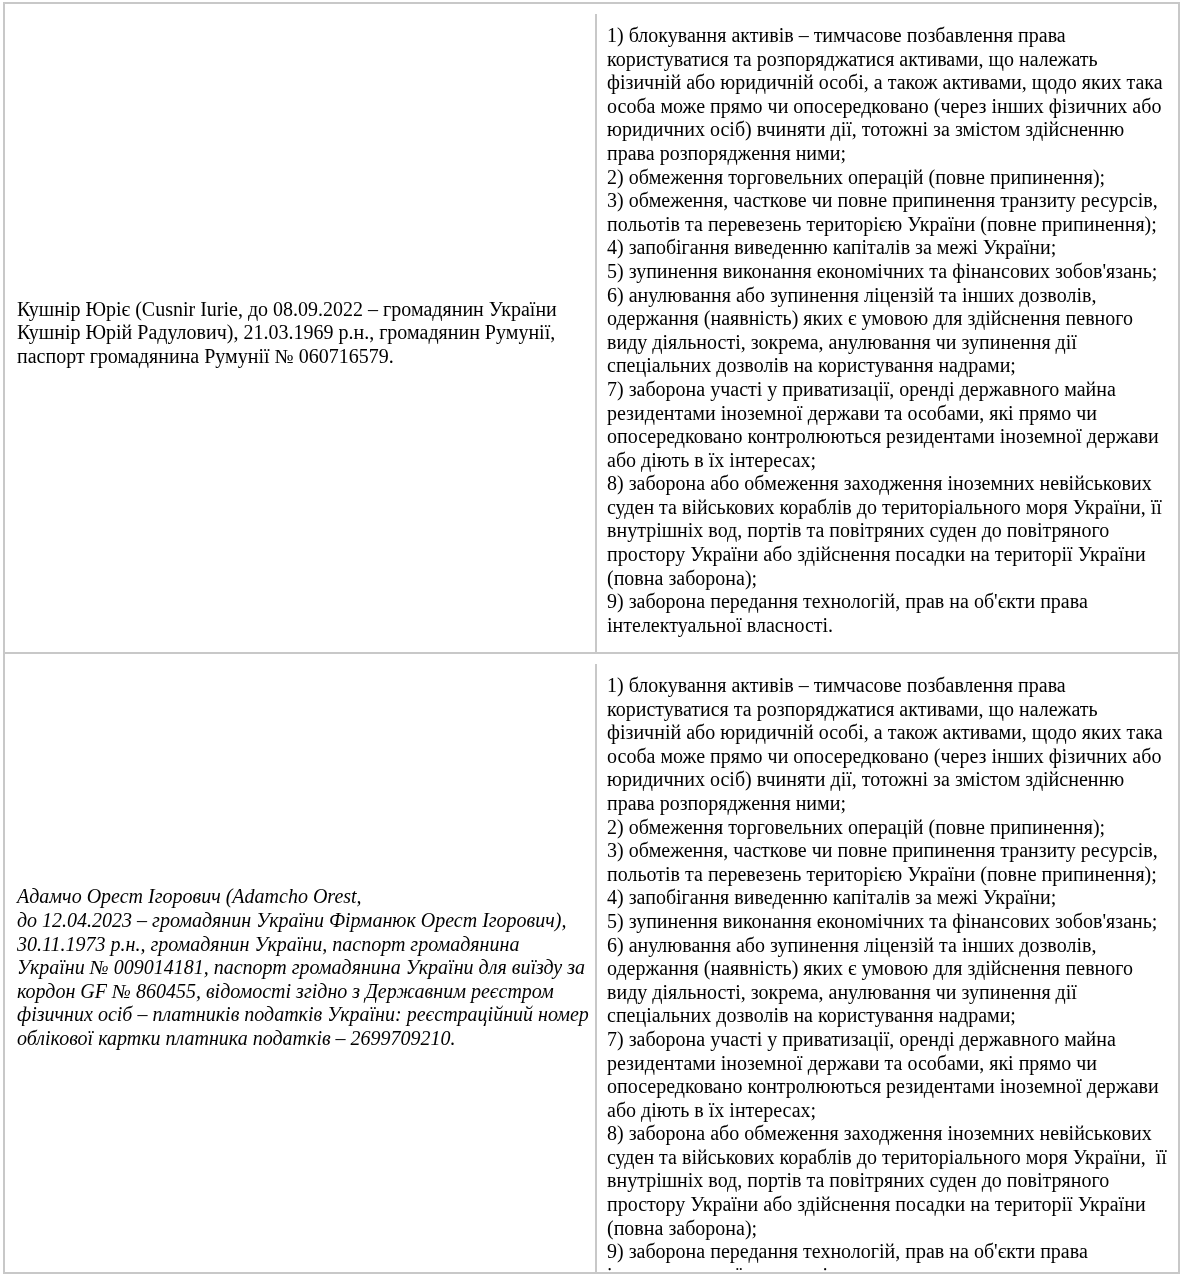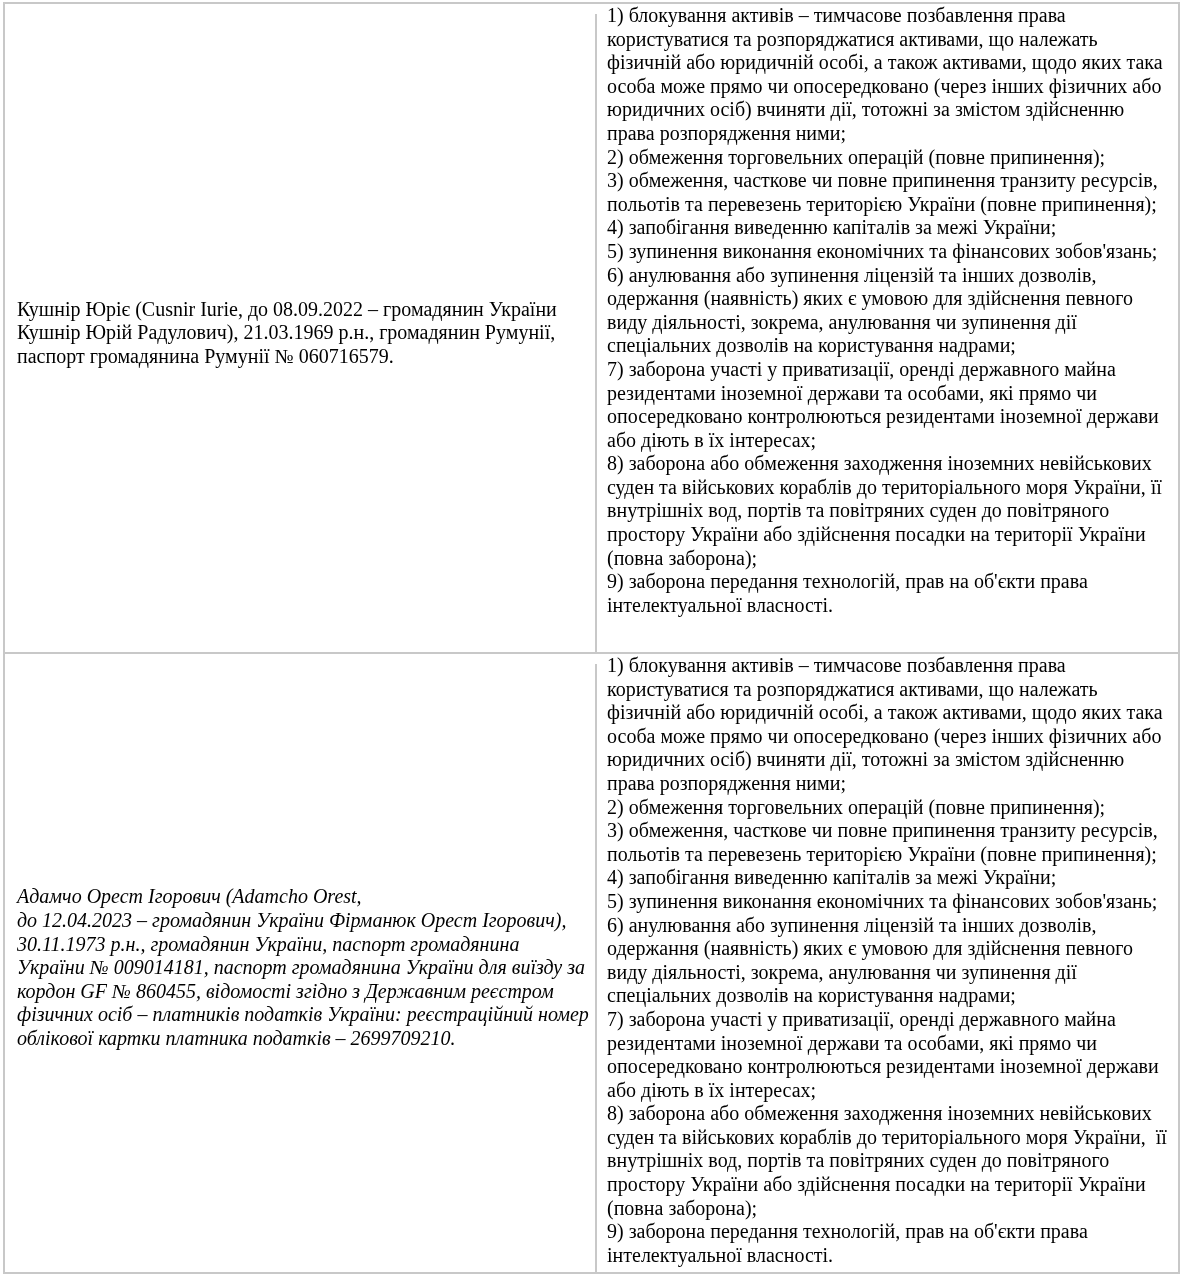--- a/index.html
+++ b/index.html
@@ -39,21 +39,21 @@
     border-right: 2px solid #c8c8c8;
     display: flex;
     align-items: center;
     padding: 4px 6px 4px 12px;
     margin-top: 10px;
   }
   .cell.person .person-text {
     white-space: pre-wrap;
   }
   .cell.sanctions {
-    padding: 0 8px 2px 10px;
+    padding: 20px 8px 2px 10px;
   }
   .cell.sanctions p {
     margin: 0;
     white-space: pre-wrap;
   }
   
   .r1c1 { grid-column: 1; grid-row: 1; }
   .r1c2 { grid-column: 2; grid-row: 1; }
   .r2c1 { grid-column: 1; grid-row: 2; font-style: italic; }
   .r2c2 { grid-column: 2; grid-row: 2; }

